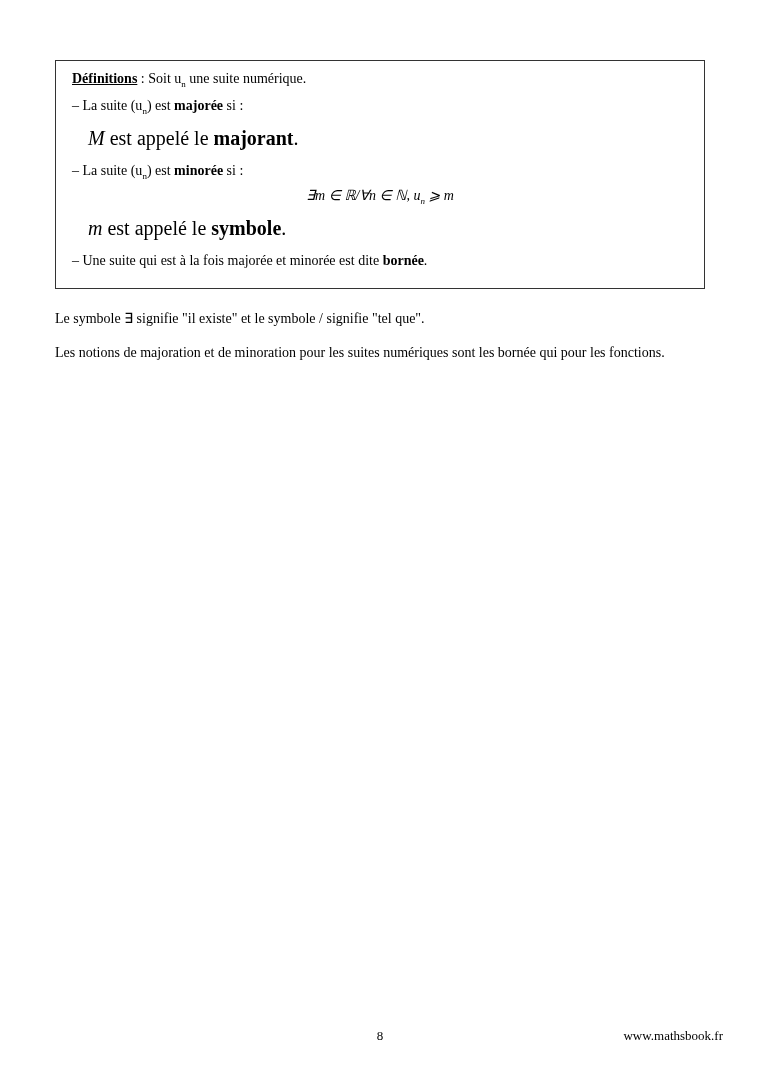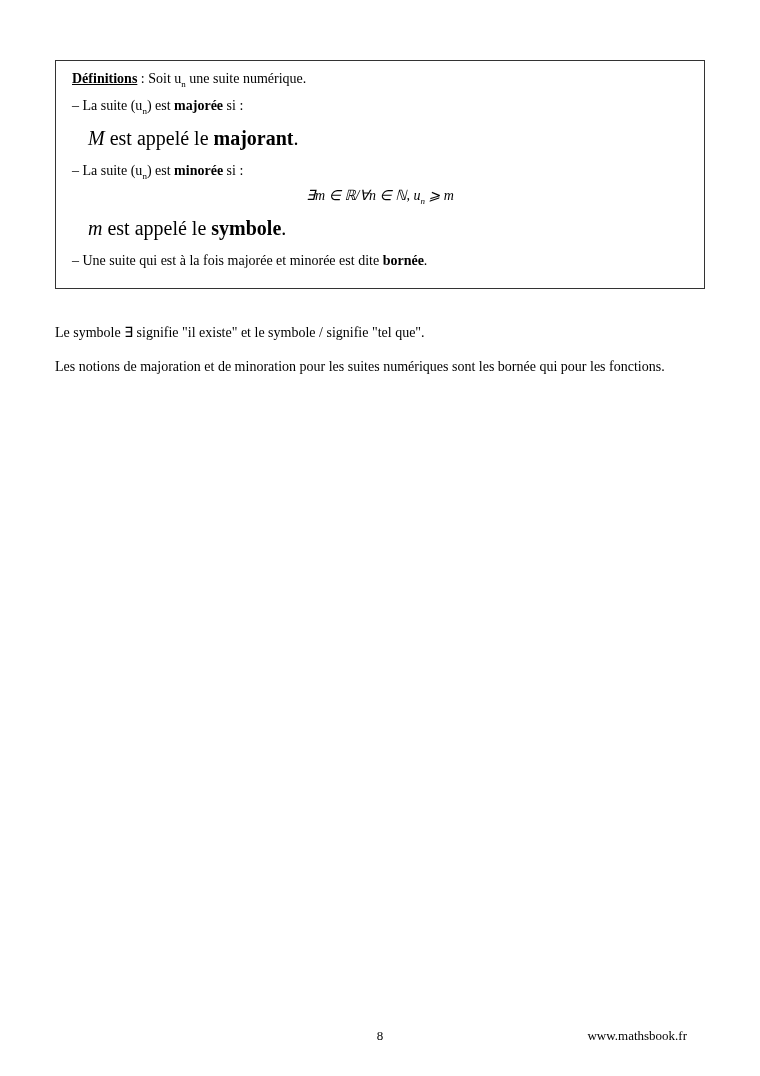--- a/index.html
+++ b/index.html
@@ -21,21 +21,21 @@
       width: 760px;
       min-height: 1076px;
       background-color: #ffffff;
       position: relative;
       padding: 60px 55px 60px 55px;
     }
 
     .definition-box {
       border: 1px solid #333;
       padding: 10px 16px 12px 16px;
-      margin-bottom: 32px;
+      margin-bottom: 18px;
     }
 
     .definition-title {
       font-size: 14px;
       margin-bottom: 6px;
     }
 
     .definition-title span.underline-bold {
       font-weight: bold;
       text-decoration: underline;
@@ -84,21 +84,21 @@
     .footer-page {
       font-size: 13px;
       position: absolute;
       left: 50%;
       transform: translateX(-50%);
     }
 
     .footer-site {
       font-size: 13px;
       position: absolute;
-      right: 73px;
+      right: 37px;
     }
 
     sub {
       font-size: 9px;
       vertical-align: sub;
     }
   </style>
 </head>
 <body>
 

